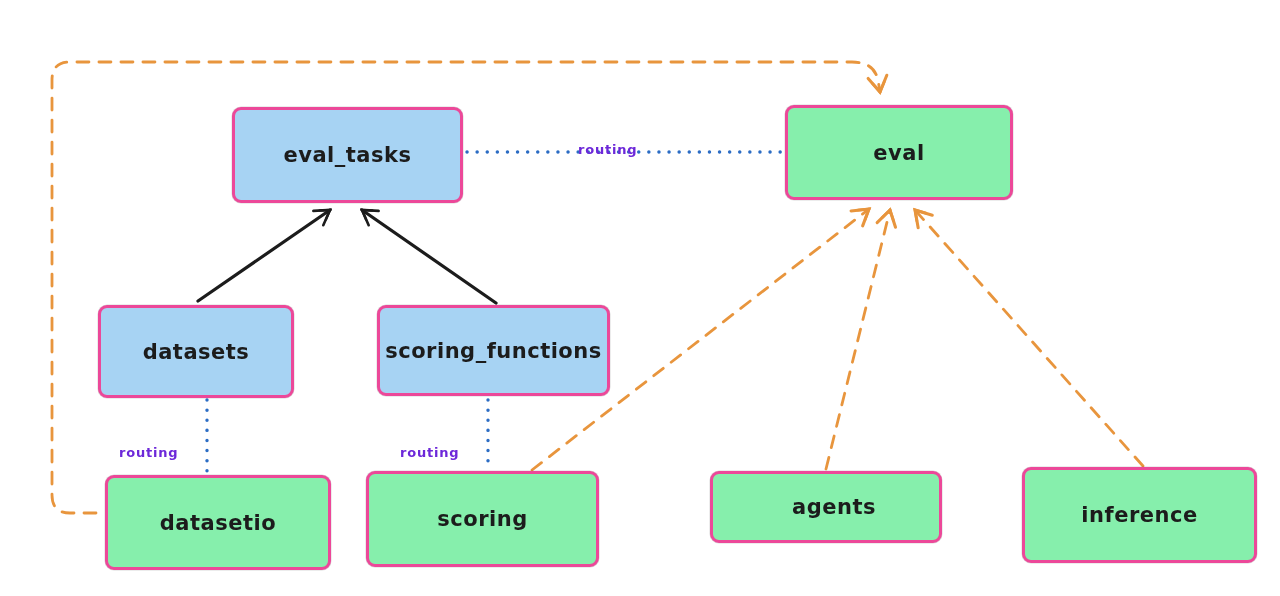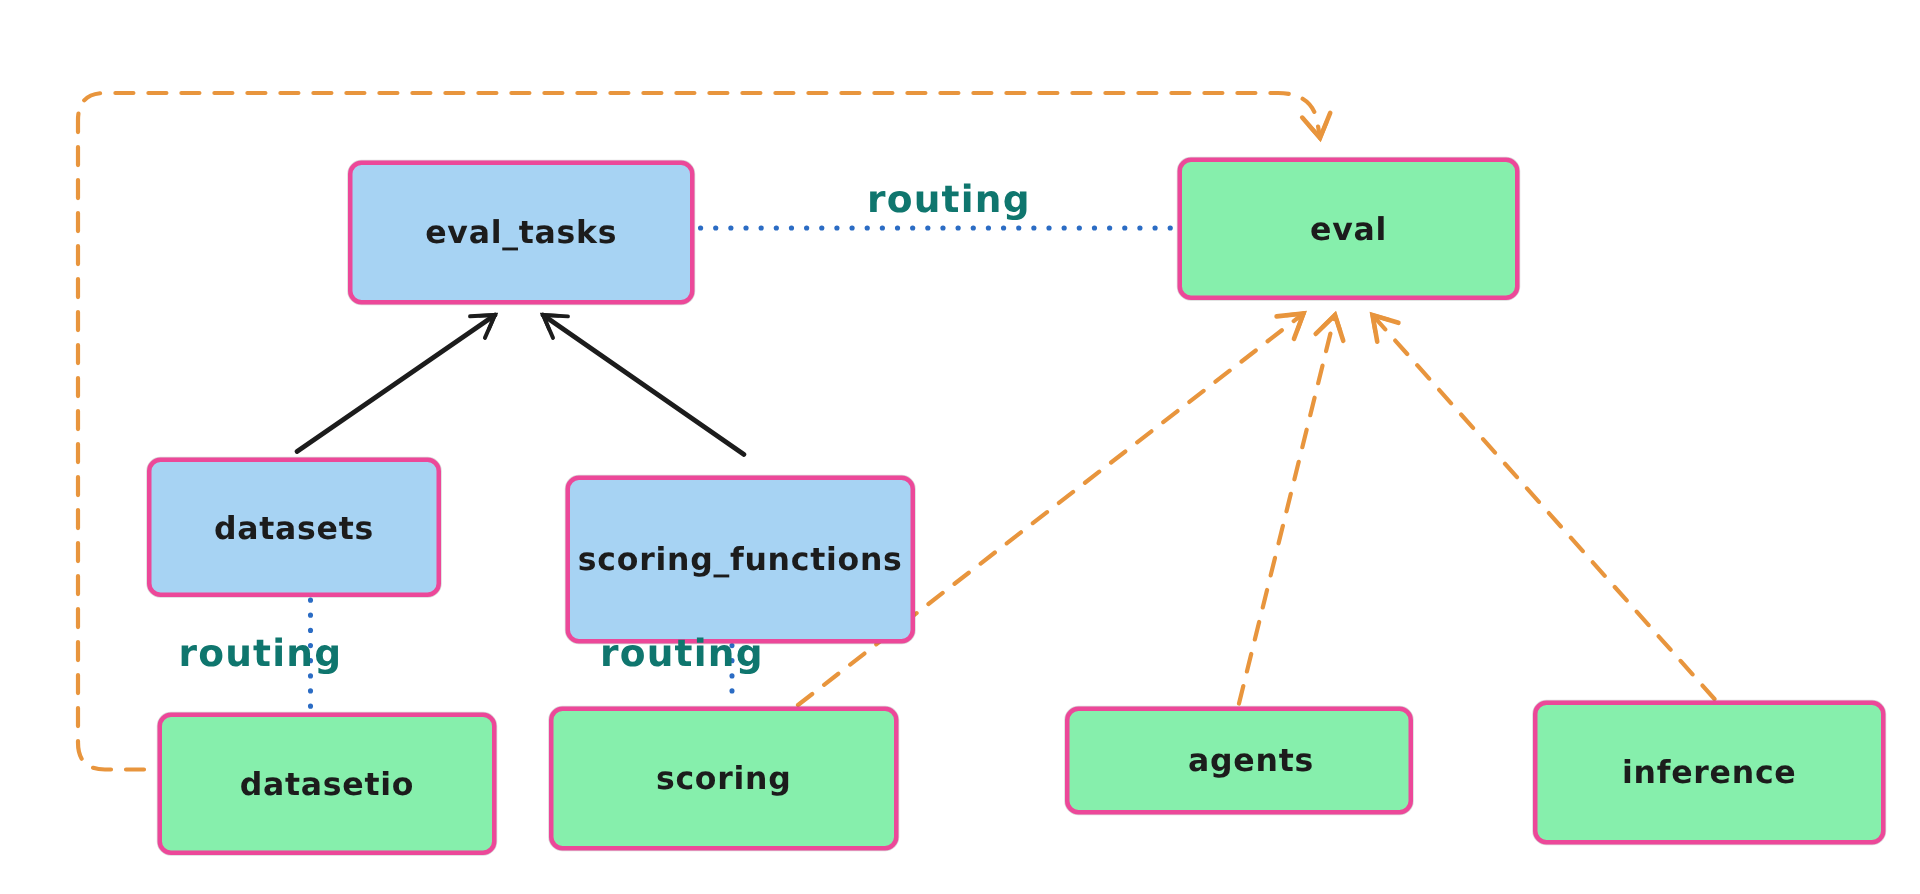--- a/index.html
+++ b/index.html
@@ -32,25 +32,26 @@
     color: #1c1c1c;
     letter-spacing: 0.5px;
     box-shadow: 0 0 0 0.5px rgba(0,0,0,0.15);
     font-weight: bold;
   }
   .node-blue  { background: #a7d3f3; }
   .node-green { background: #86efac; }
 
   .routing-label {
     position: absolute;
-    color: #0f766e;
-    font-size: 25px;
+    color: #6d28d9;
+    font-size: 13px;
     font-weight: 600;
     letter-spacing: 0.8px;
     white-space: nowrap;
+    margin-top: 24px;
   }
 </style>
 </head>
 <body>
 
 <div class="canvas">
 
   <svg class="edges-layer" width="1280" height="596" viewBox="0 0 1280 596" xmlns="http://www.w3.org/2000/svg">
     <defs>
       <marker id="mBlack" viewBox="0 0 22 22" refX="17" refY="11" markerWidth="24" markerHeight="24" markerUnits="userSpaceOnUse" orient="auto">
@@ -81,21 +82,21 @@
   </div>
 
   <div class="node node-green" style="left:785px; top:105px; width:228px; height:95px;">
     <span>eval</span>
   </div>
 
   <div class="node node-blue" style="left:98px; top:305px; width:196px; height:93px;">
     <span>datasets</span>
   </div>
 
-  <div class="node node-blue" style="left:377px; top:317px; width:233px; height:112px;">
+  <div class="node node-blue" style="left:377px; top:305px; width:233px; height:91px;">
     <span>scoring_functions</span>
   </div>
 
   <div class="node node-green" style="left:105px; top:475px; width:226px; height:95px;">
     <span>datasetio</span>
   </div>
 
   <div class="node node-green" style="left:366px; top:471px; width:233px; height:96px;">
     <span>scoring</span>
   </div>

